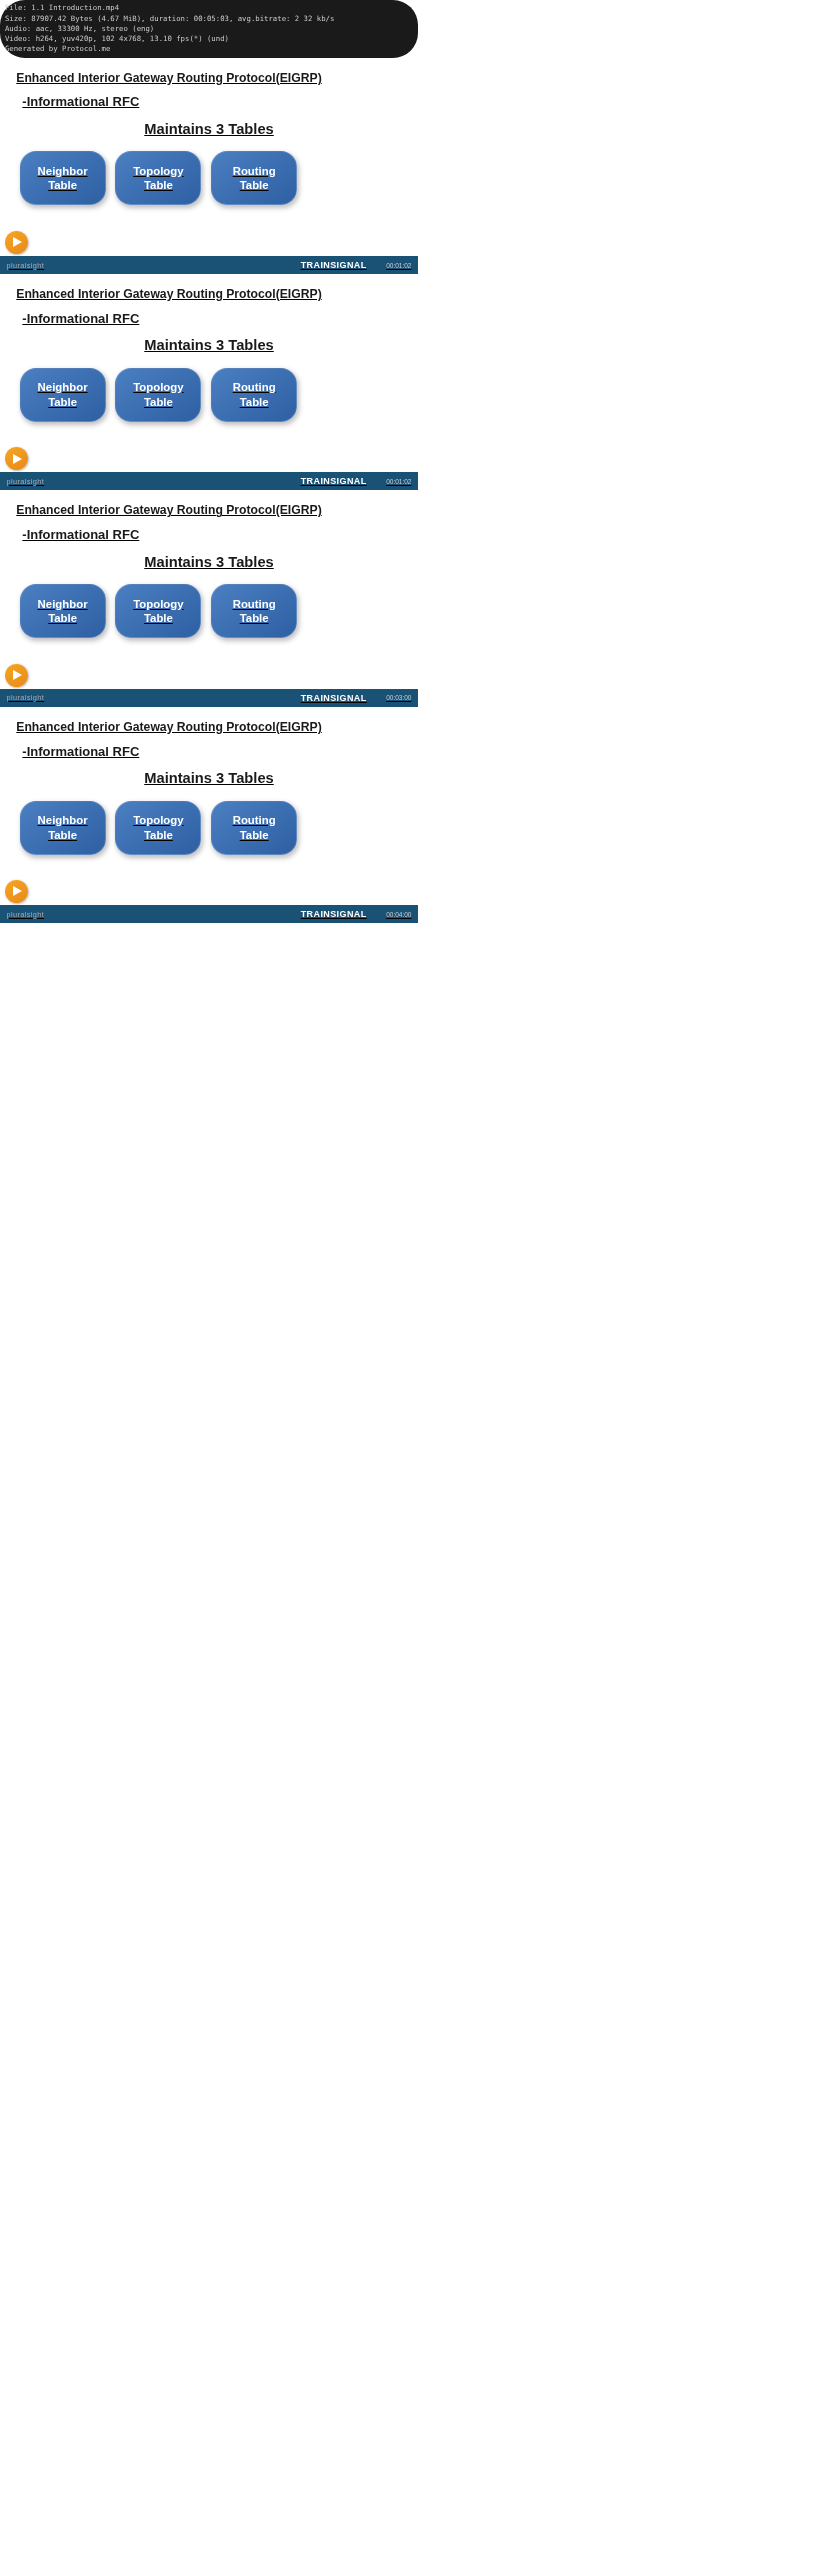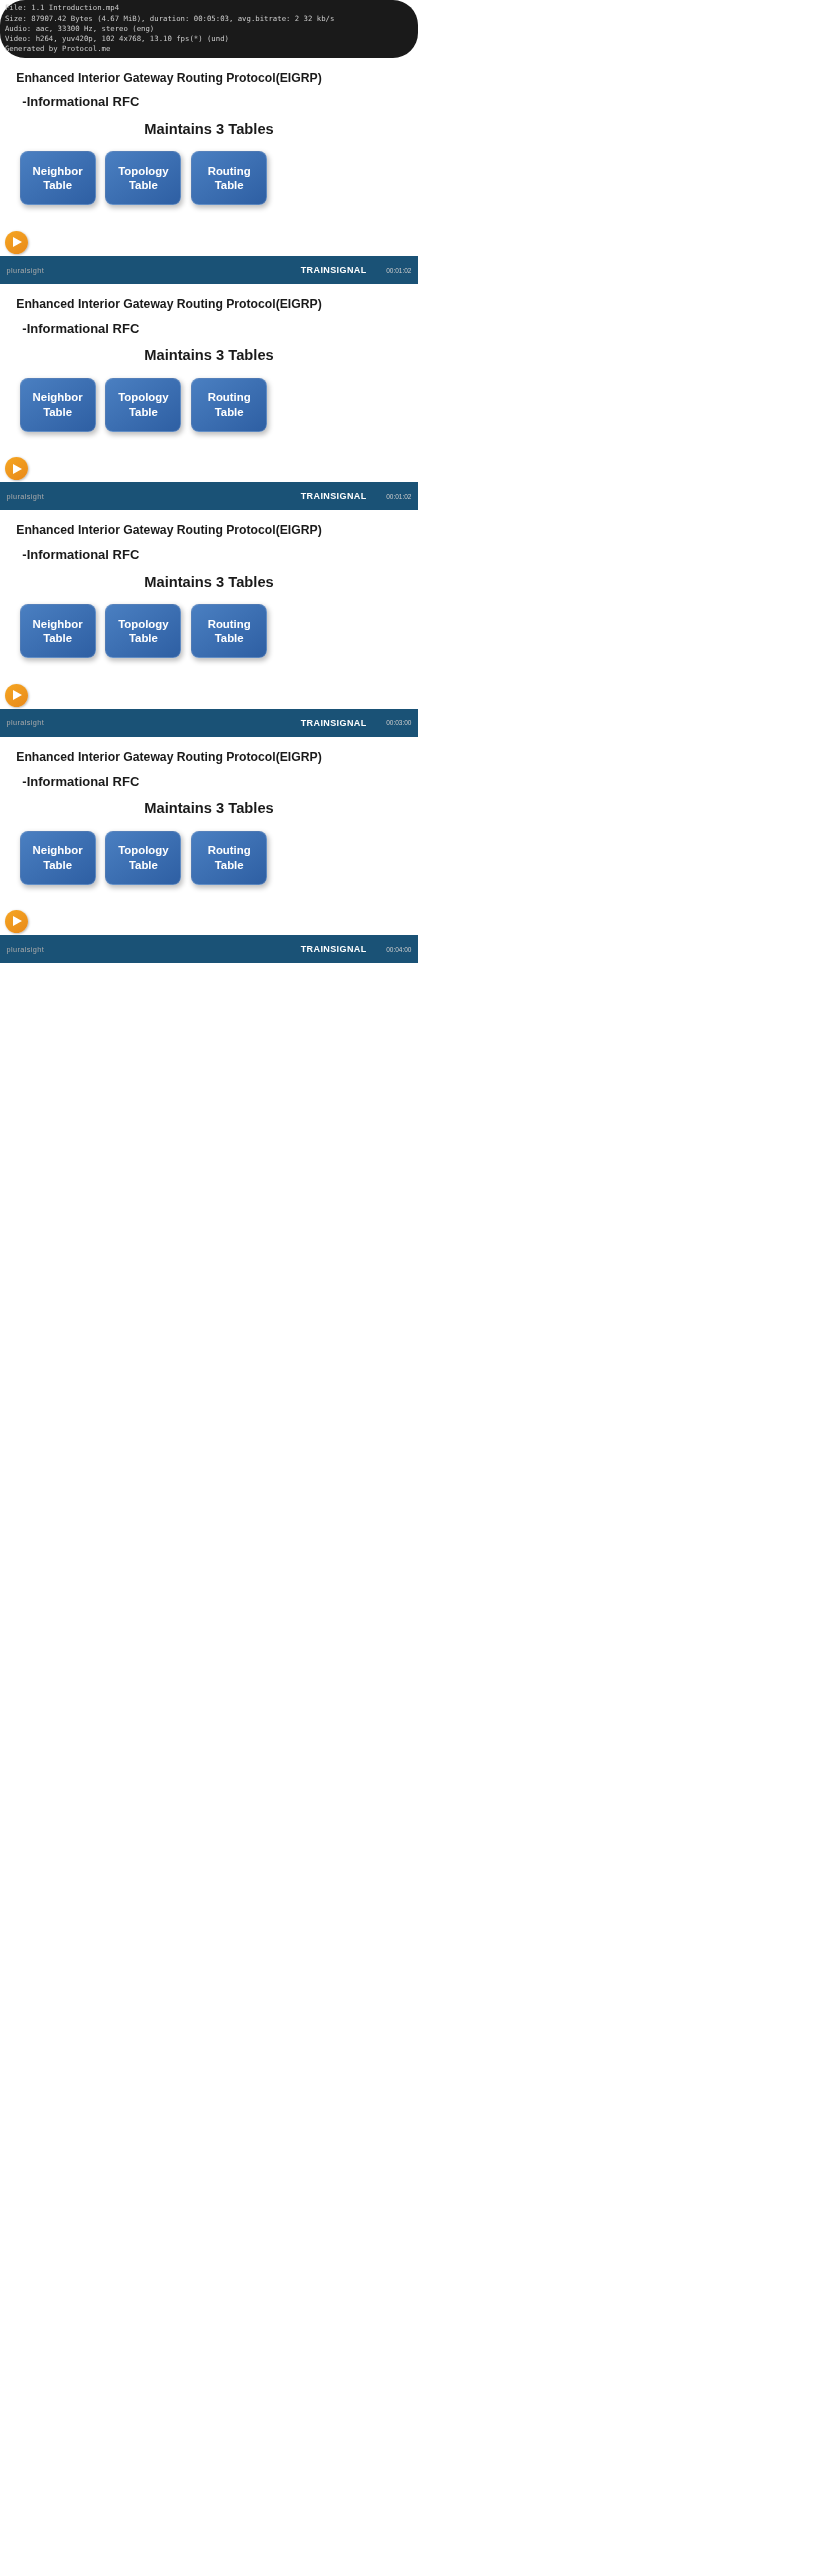--- a/index.html
+++ b/index.html
@@ -56,39 +56,39 @@
     .tables-row {
       display: flex;
       justify-content: flex-start;
       gap: 9.8px;
       margin-bottom: 13px;
       padding: 0 3.3px;
     }
 
     .table-card {
       background: linear-gradient(145deg, #4a7fc1, #2e5fa3);
-      border-radius: 8px;
-      width: 76px;
+      border-radius: 16px;
+      width: 86px;
       height: 54px;
       display: flex;
       align-items: center;
       justify-content: center;
       text-align: center;
       color: #ffffff;
       font-size: 11.4px;
       font-weight: bold;
       line-height: 1.3;
       box-shadow: 1.6px 2.4px 4.9px rgba(0,0,0,0.25);
       cursor: default;
       border: 0.8px solid rgba(255,255,255,0.15);
     }
 
     .bottom-bar {
       background: #1a5276;
-      height: 28px;
+      height: 18px;
       display: flex;
       align-items: center;
       justify-content: space-between;
       padding: 0 6.5px;
       position: relative;
     }
 
     .play-circle {
       width: 23px;
       height: 23px;
@@ -137,20 +137,21 @@
     }
 
     .bottom-bar-right {
       display: flex;
       align-items: center;
       gap: 18px;
     }
 
     .section-wrapper {
       border-bottom: none;
+      text-decoration: underline;
     }
 
     .play-row {
       display: flex;
       align-items: center;
       padding: 1.6px 4.9px 0 4.9px;
     }
   </style>
 </head>
 <body>

